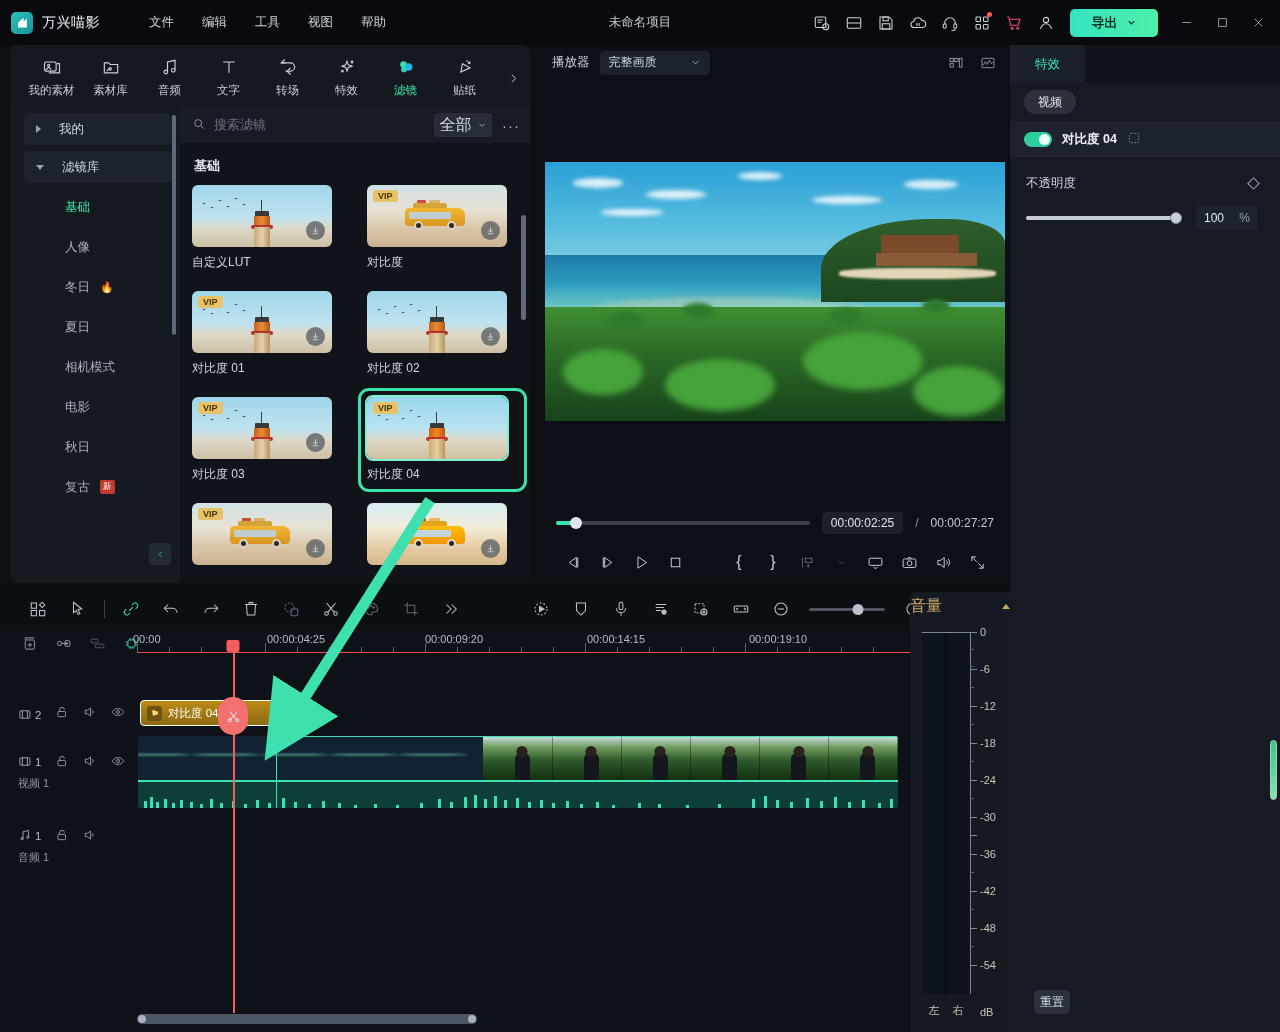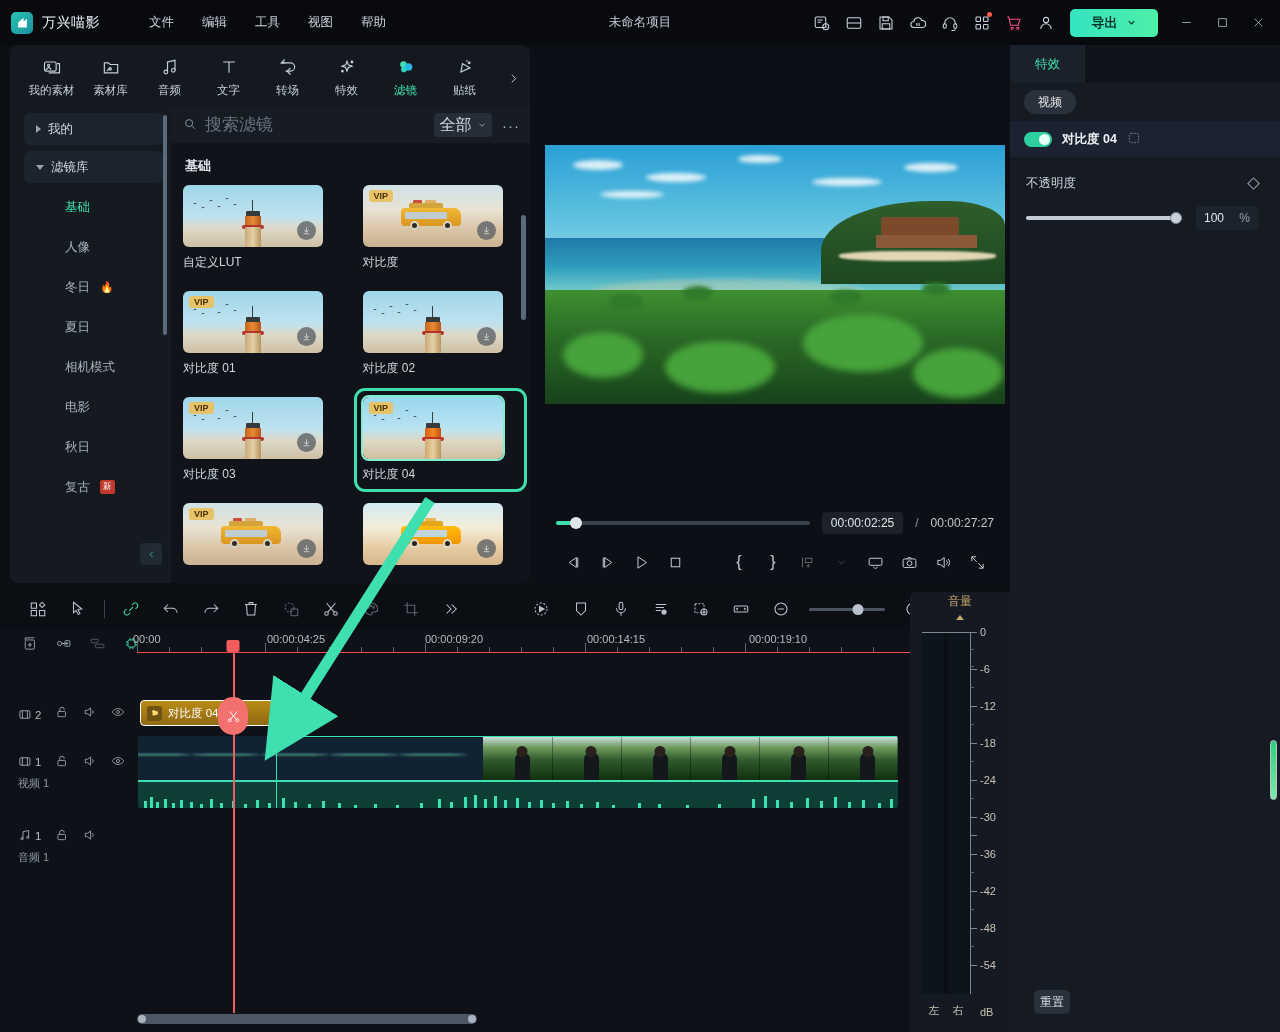--- a/index.html
+++ b/index.html
@@ -51,21 +51,21 @@
   .navitem span{ font-size:11.5px; color:#c7ced8;}
   .navitem.active span{ color:#3fe0b0;}
   .navitem.active .ni svg{ stroke:#3fe0b0;}
   .navmore{ position:absolute; right:6px; top:22px; width:22px;height:22px;display:flex;align-items:center;justify-content:center;cursor:pointer;}
   .navmore svg{width:13px;height:13px;stroke:#c7ced8;stroke-width:1.8;fill:none;}
 
   #leftbody{ position:absolute; top:62px; left:0; right:0; bottom:0; display:flex;}
   #catcol{ width:170px; background:#151a21; position:relative;}
   .catgroup{
     margin:6px 8px 0 14px; height:32px; border-radius:6px; background:#1d232c;
-    display:flex; align-items:center; padding-left:12px; gap:7px; cursor:pointer;
+    display:flex; align-items:center; padding-left:12px; gap:18px; cursor:pointer;
   }
   .catgroup .tri{ width:0;height:0;}
   .tri-right{ border-left:5px solid #98a2b0; border-top:4px solid transparent; border-bottom:4px solid transparent;}
   .tri-down{ border-top:5px solid #98a2b0; border-left:4px solid transparent; border-right:4px solid transparent;}
   .catgroup span{ font-size:12.5px; color:#d3dae3;}
   .catlist{ margin-top:4px;}
   .catitem{ height:40px; display:flex; align-items:center; padding-left:55px; gap:10px; cursor:pointer; font-size:12.5px; color:#a8b1bd;}
   .catitem.sel{ color:#3fe0b0;}
   .tagfire{ font-size:11px; }
   .tagnew{ background:#c0392b; color:#fff; font-size:8.5px; padding:1px 3px; border-radius:2px;}
@@ -74,21 +74,21 @@
     position:absolute; bottom:18px; right:9px; width:22px;height:22px;border-radius:4px;
     background:#222a34; display:flex;align-items:center;justify-content:center;cursor:pointer;
   }
   .collapse svg{width:9px;height:9px;stroke:#3fe0b0;stroke-width:2;fill:none;}
 
   #gridcol{ flex:1; background:#10141a; position:relative; display:flex; flex-direction:column;}
   #searchrow{ height:36px; display:flex; align-items:center; padding:0 8px 0 12px; gap:8px; background:#171c24;}
   #searchrow .sicon svg{ width:14px;height:14px;stroke:#8e98a6;fill:none;stroke-width:1.6;}
   #searchrow input{
     flex:1; background:transparent; border:none; outline:none; color:#86efac;
-    font-size:17px; font-family:Liberation Sans, sans-serif;
+    font-size:13px; font-family:Liberation Mono, monospace;
   }
   #searchrow input::placeholder{ color:#69727f;}
   .filtersel{
     width:58px;height:24px;border-radius:4px;background:#262d38;display:flex;align-items:center;
     justify-content:center;gap:5px;font-size:16px;color:#d3dae3;cursor:pointer;
   }
   .dots{ width:22px;height:22px;display:flex;align-items:center;justify-content:center;cursor:pointer;color:#aeb7c3;font-size:15px;letter-spacing:1px;}
 
   #gridwrap{ flex:1; position:relative; overflow:hidden; padding:0 12px;}
   .sectitle{ font-size:13px; color:#e4e9f0; font-weight:bold; margin:14px 0 10px 2px;}
@@ -254,21 +254,21 @@
   #splitbtn svg{ width:15px;height:15px;stroke:#fff;fill:none;stroke-width:1.5;}
 
   #hscroll{ position:absolute; left:137px; bottom:6px; width:773px; height:14px;}
   .hsbar{ position:absolute; left:0; top:2px; height:10px; width:340px; background:#4d5765; border-radius:5px;}
   .hsbar::before,.hsbar::after{ content:""; position:absolute; top:1px; width:8px;height:8px;border-radius:50%;background:#aab3bf;}
   .hsbar::before{ left:1px;}
   .hsbar::after{ right:1px;}
 
   
   #meter{ position:absolute; left:910px; top:592px; width:100px; height:440px; background:#151a22; border-radius:6px 0 0 0;}
-  .mhdr{ height:28px; display:flex; align-items:center; justify-content:flex-end; gap:5px; font-size:12px; color:#c9a66b;flex-direction:column;}
+  .mhdr{ height:28px; display:flex; align-items:center; justify-content:space-between; gap:5px; font-size:16px; color:#c9a66b;}
   .mtri{ width:0;height:0;border-bottom:5px solid #c9a66b;border-left:4px solid transparent;border-right:4px solid transparent;}
   .mbody{ position:absolute; left:12px; top:40px; width:48px; bottom:38px; background:#0b0f15; border-top:1px solid #7d8793;}
   .mch{ position:absolute; top:0; bottom:0; width:22px; background:#0e141c;}
   .mch.l{ left:0;}
   .mch.r{ left:26px;}
   .maxis{ position:absolute; left:60px; top:40px; bottom:38px; width:1px; background:#7d8793;}
   .mtick{ position:absolute; left:60px; width:7px; height:1px; background:#7d8793;}
   .mtick.minor{ width:4px; background:#5a6472;}
   .mlabel{ position:absolute; left:70px; font-size:11px; color:#c9c3b4; transform:translateY(-50%);}
   .mfoot{ position:absolute; bottom:14px; left:12px; width:48px; display:flex; justify-content:space-around; font-size:11px;color:#c9c3b4;}
@@ -760,20 +760,45 @@
           </div>
 
         </div>
         <div class="gridscroll"></div>
       </div>
     </div>
   </div>
 </div>
 
 <div id="player">
+  <div id="playerhdr">
+    <span class="plabel">播放器</span>
+    <div class="qualsel">
+      <span>完整画质</span>
+      <svg viewBox="0 0 24 24" style="width:11px;height:11px;stroke:#aab3bf;stroke-width:2;fill:none">
+          <polyline points="6,9 12,15 18,9"></polyline>
+        </svg>
+    </div>
+    <div class="phdr-right">
+      <span class="pi">
+          <svg viewBox="0 0 24 24">
+            <rect x="3" y="5" width="5" height="5"></rect>
+            <rect x="10" y="5" width="5" height="5"></rect>
+            <rect x="3" y="13" width="5" height="5"></rect>
+            <rect x="17" y="5" width="4" height="13"></rect>
+          </svg>
+        </span>
+      <span class="pi">
+          <svg viewBox="0 0 24 24">
+            <rect x="3" y="5" width="18" height="14" rx="1.5"></rect>
+            <polyline points="5,15 8,10 11,14 14,8 17,13 19,11"></polyline>
+          </svg>
+        </span>
+    </div>
+  </div>
 
   <div id="stage">
     <div id="video">
       <div class="sky"></div>
       <div class="cloud" style="left:6%;top:6%;width:50px;height:10px"></div>
       <div class="cloud" style="left:22%;top:11%;width:60px;height:9px"></div>
       <div class="cloud" style="left:42%;top:4%;width:44px;height:8px"></div>
       <div class="cloud" style="left:58%;top:13%;width:70px;height:8px"></div>
       <div class="cloud" style="left:78%;top:7%;width:54px;height:9px"></div>
       <div class="cloud" style="left:12%;top:18%;width:64px;height:7px"></div>

